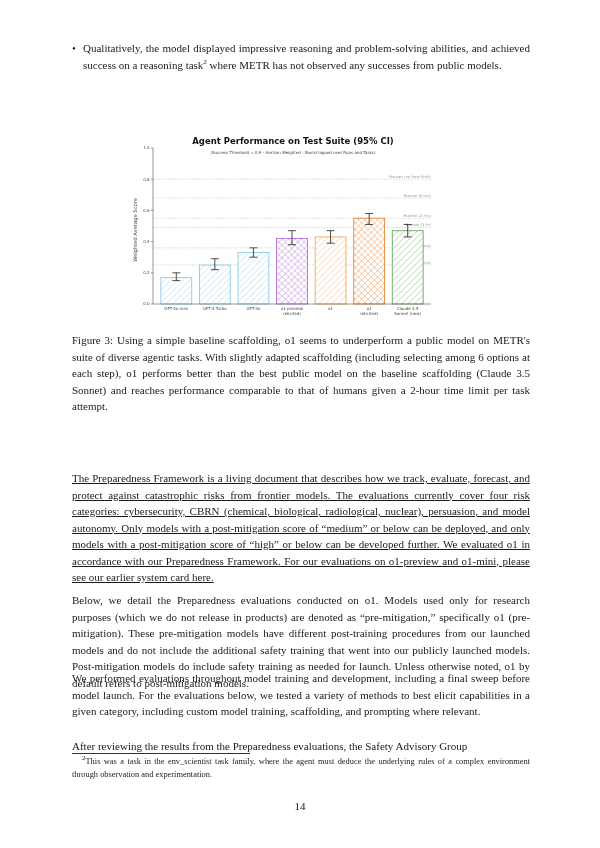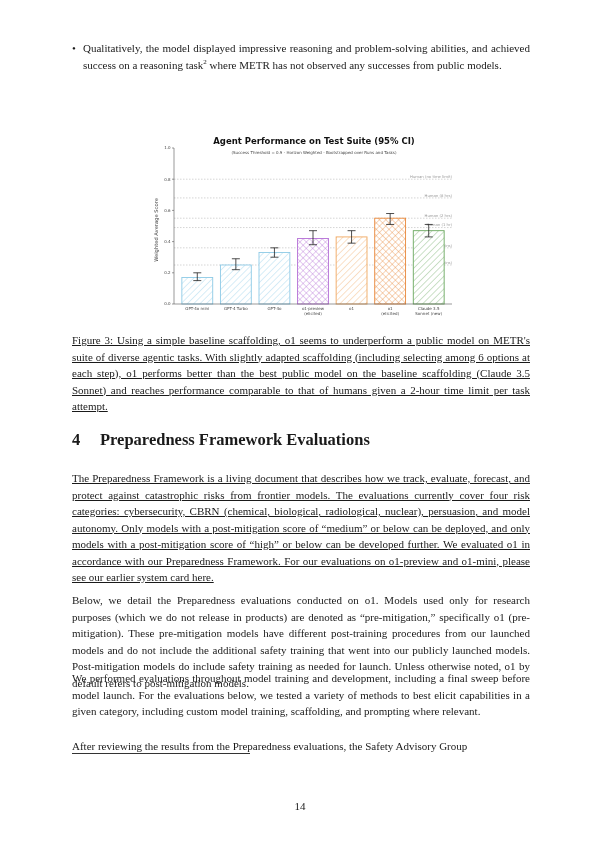--- a/index.html
+++ b/index.html
@@ -6,23 +6,23 @@
   body { width: 600px; height: 848px; position: relative; overflow: hidden;
          font-family: "DejaVu Serif", "Liberation Serif", serif; color: #1a1a1a; }
   .page { position: absolute; left: 0; top: 0; width: 600px; height: 848px; }
   .para { position: absolute; left: 72px; width: 458px; font-size: 11px; line-height: 16.5px;
           text-align: justify; font-family: "Liberation Serif", serif; }
   .bullet { position: absolute; left: 72px; top: 40px; width: 458px; font-size: 11px; line-height: 16.5px;
             font-family: "Liberation Serif", serif; }
   .bullet .dot { position: absolute; left: 0; top: 0; }
   .bullet .txt { margin-left: 11px; display: block; text-align: justify; }
   sup { font-size: 7px; line-height: 0; }
-  .chart-wrap { position: absolute; left: 144px; top: 130px; width: 320px; height: 190px; }
+  .chart-wrap { position: absolute; left: 123px; top: 130px; width: 320px; height: 190px; }
   .chart-wrap svg { width: 320px; height: 190px; }
-  .caption { top: 332px; text-decoration: underline; }
+  .caption { top: 332px; }
   .section-title { position: absolute; left: 72px; top: 430px; font-size: 16.5px; font-weight: bold;
                    font-family: "Liberation Serif", serif; }
   .section-title .num { display: inline-block; width: 28px; }
   .p1 { top: 470px; text-decoration: underline; }
   .p2 { top: 592px; }
   .p3 { top: 670px; }
   .p4 { top: 738px; }
   .fn-rule { position: absolute; left: 72px; top: 753px; width: 178px; border-top: 0.8px solid #333; }
   .footnote { position: absolute; left: 72px; top: 756px; width: 458px; font-size: 8.4px; line-height: 12.5px;
               text-align: justify; font-family: "Liberation Serif", serif; }
@@ -149,25 +149,25 @@
           <text x="26.5" y="19.4" text-anchor="end" font-size="4" fill="#444" class="ctext">1.0</text>
         </g>
       <text id="chart-title" class="ctext" x="170" y="14" text-anchor="middle" font-size="8.5" font-weight="bold" fill="#111">Agent Performance on Test Suite (95% CI)</text>
       <text id="chart-subtitle" class="ctext" x="170" y="24" text-anchor="middle" font-size="4" fill="#444">(Success Threshold = 0.9 - Horizon Weighted - Bootstrapped over Runs and Tasks)</text>
       <text id="chart-ylabel" class="ctext" x="0" y="0" text-anchor="middle" font-size="5.2" fill="#444" transform="translate(14,100) rotate(-90)">Weighted Average Score</text>
     </svg>
   </div>
 
   <div class="para caption">Figure 3: Using a simple baseline scaffolding, o1 seems to underperform a public model on METR's suite of diverse agentic tasks. With slightly adapted scaffolding (including selecting among 6 options at each step), o1 performs better than the best public model on the baseline scaffolding (Claude 3.5 Sonnet) and reaches performance comparable to that of humans given a 2-hour time limit per task attempt.</div>
 
-  <div class="section-title">
-    <span class="num">4</span><span>Preparedness Framework Evaluations</span>
-  </div>
 
   <div class="para p1">The Preparedness Framework is a living document that describes how we track, evaluate, forecast, and protect against catastrophic risks from frontier models. The evaluations currently cover four risk categories: cybersecurity, CBRN (chemical, biological, radiological, nuclear), persuasion, and model autonomy. Only models with a post-mitigation score of “medium” or below can be deployed, and only models with a post-mitigation score of “high” or below can be developed further. We evaluated o1 in accordance with our Preparedness Framework. For our evaluations on o1-preview and o1-mini, please see our earlier system card here.</div>
   <div class="para p2">Below, we detail the Preparedness evaluations conducted on o1. Models used only for research purposes (which we do not release in products) are denoted as “pre-mitigation,” specifically o1 (pre-mitigation). These pre-mitigation models have different post-training procedures from our launched models and do not include the additional safety training that went into our publicly launched models. Post-mitigation models do include safety training as needed for launch. Unless otherwise noted, o1 by default refers to post-mitigation models.</div>
   <div class="para p3">We performed evaluations throughout model training and development, including a final sweep before model launch. For the evaluations below, we tested a variety of methods to best elicit capabilities in a given category, including custom model training, scaffolding, and prompting where relevant.</div>
   <div class="para p4">After reviewing the results from the Preparedness evaluations, the Safety Advisory Group</div>
 
   <div class="fn-rule"></div>
+  <div class="footnote">
+    <span class="fn-text"><sup>2</sup><span>This was a task in the env_scientist task family, where the agent must deduce the underlying rules of a complex environment through observation and experimentation.</span></span>
+  </div>
 
   <div class="page-num">14</div>
 </div>
 
 </body></html>

